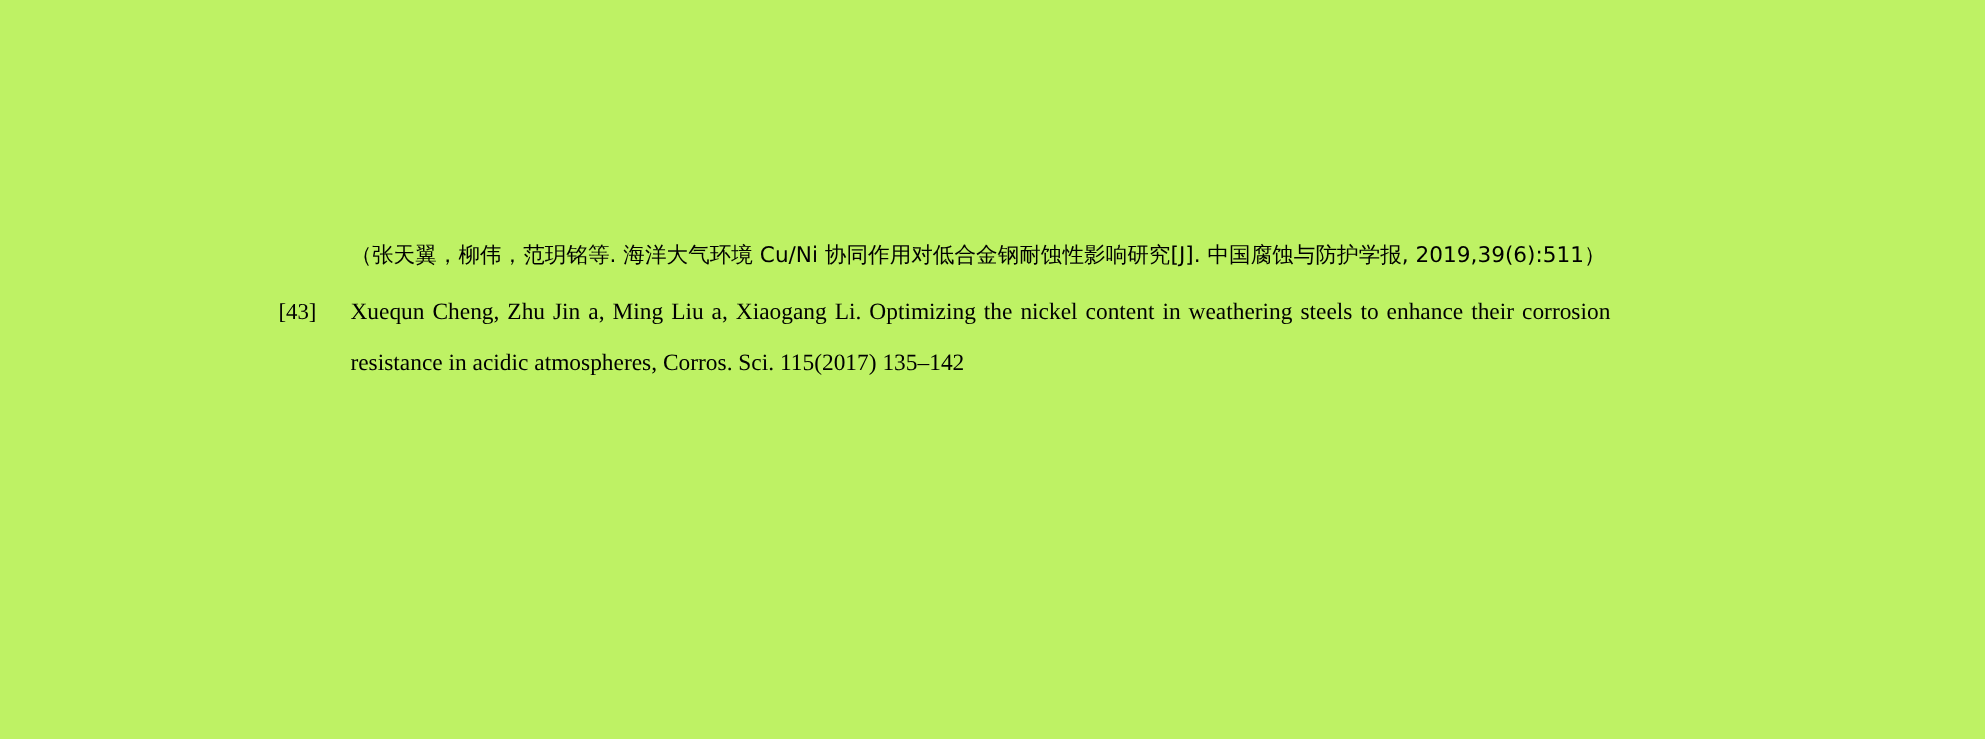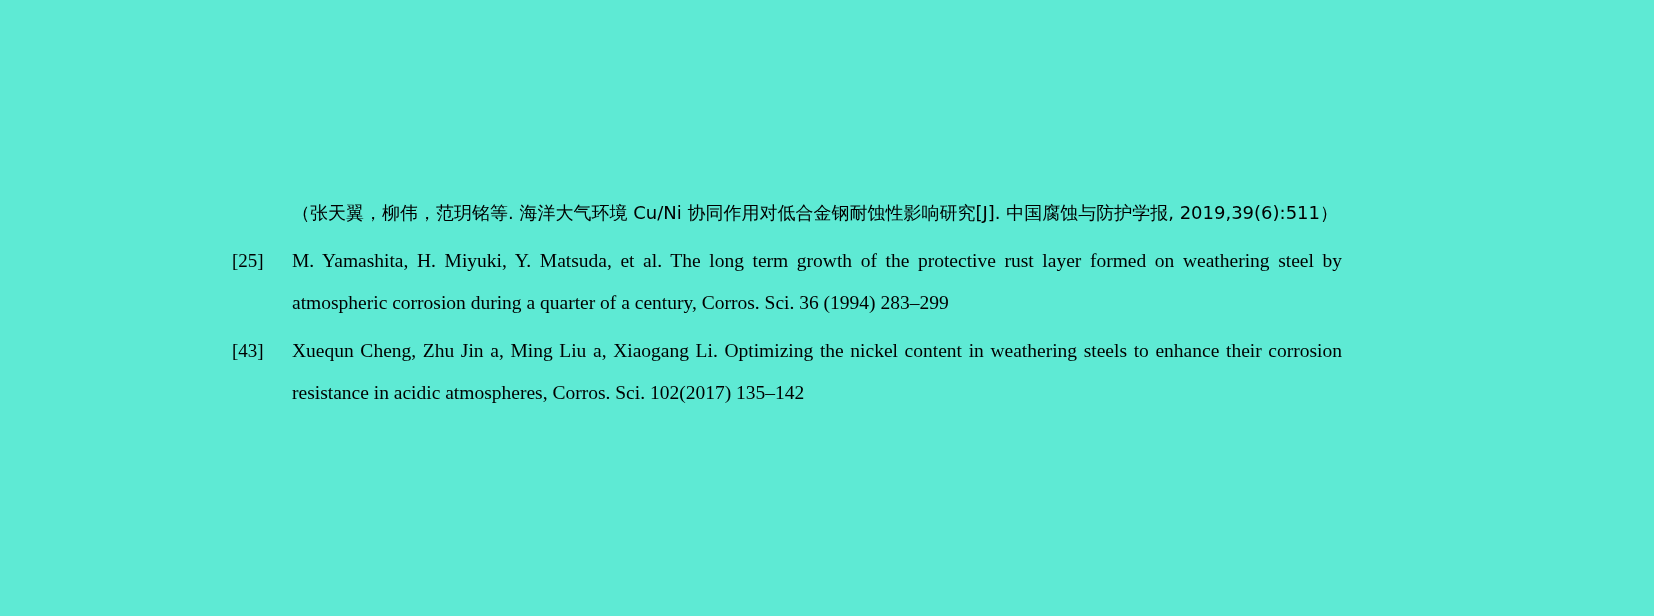--- a/index.html
+++ b/index.html
@@ -11,21 +11,21 @@
     width: 1654px;
     height: 616px;
     font-family: "Liberation Serif", serif;
     color: #000000;
     overflow: hidden;
   }
   .page {
     position: relative;
     width: 1654px;
     height: 616px;
-    background: #5eead4;
+    background: #bef264;
   }
   .refs {
     position: absolute;
     left: 232px;
     top: 192px;
     width: 1110px;
   }
   .ref-entry {
     display: flex;
     align-items: flex-start;
@@ -62,24 +62,20 @@
 <body>
 
 <div class="page">
   <div class="refs">
 
     <div class="ref-entry cn-entry">
       <span class="ref-label"></span>
       <span class="ref-body last-line-left">（张天翼，柳伟，范玥铭等. 海洋大气环境 Cu/Ni 协同作用对低合金钢耐蚀性影响研究[J]. 中国腐蚀与防护学报, 2019,39(6):511）</span>
     </div>
 
-    <div class="ref-entry">
-      <span class="ref-label">[25]</span>
-      <span class="ref-body last-line-left">M. Yamashita, H. Miyuki, Y. Matsuda, et al. The long term growth of the protective rust layer formed on weathering steel by atmospheric corrosion during a quarter of a century, Corros. Sci. 36 (1994) 283–299</span>
-    </div>
 
     <div class="ref-entry">
       <span class="ref-label">[43]</span>
-      <span class="ref-body last-line-left">Xuequn Cheng, Zhu Jin a, Ming Liu a, Xiaogang Li. Optimizing the nickel content in weathering steels to enhance their corrosion resistance in acidic atmospheres, Corros. Sci. 102(2017) 135–142</span>
+      <span class="ref-body last-line-left">Xuequn Cheng, Zhu Jin a, Ming Liu a, Xiaogang Li. Optimizing the nickel content in weathering steels to enhance their corrosion resistance in acidic atmospheres, Corros. Sci. 115(2017) 135–142</span>
     </div>
 
   </div>
 </div>
 
 </body></html>

